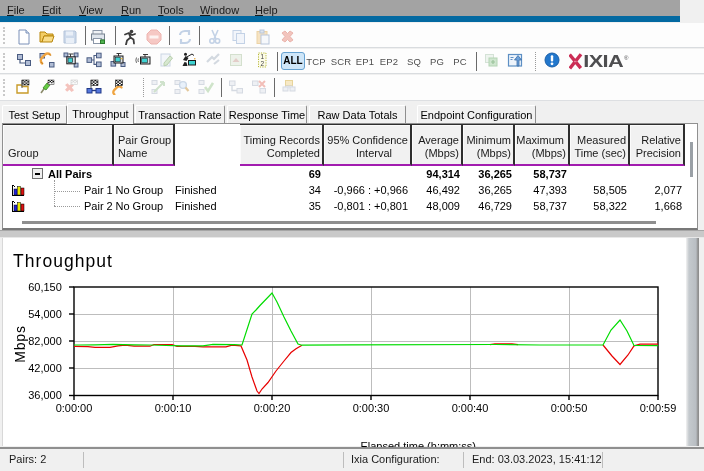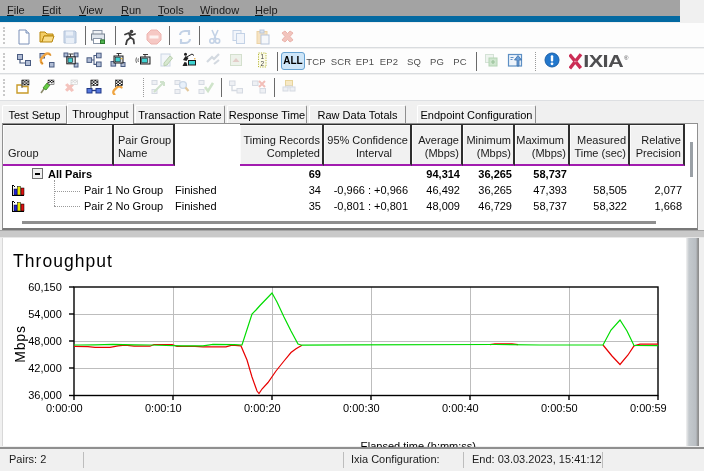--- a/index.html
+++ b/index.html
@@ -27,21 +27,21 @@
 .hcell .l1,.hcell .l2,.hcell .l3{position:absolute;left:0;width:100%;white-space:nowrap}
 .rowtxt{position:absolute;white-space:nowrap;color:#000}
 .num{text-align:right}
 
 #split{left:0;top:230px;width:704px;height:8px;background:#c9c9c9;border-top:1px solid #a6a6a6;border-bottom:1px solid #e8e8e8}
 
 #cpane{left:2px;top:238px;width:684px;height:208px;background:#fff;border-left:1px solid #d8d8d8}
 #cscroll{left:686px;top:238px;width:13px;height:208px;background:linear-gradient(90deg,#f2f2f2 0,#c4c9cd 3px,#b9bec3 10px,#8f8f8f 12px)}
 #ctitle{position:absolute;left:13px;top:251px;font-size:17.5px;color:#000;letter-spacing:1.05px}
 .ylab{position:absolute;width:40px;text-align:center;color:#000}
-.xlab{position:absolute;width:56px;color:#000}
+.xlab{position:absolute;width:56px;text-align:center;color:#000}
 #mbps{position:absolute;left:0px;top:336px;width:40px;transform:rotate(-90deg);transform-origin:center;color:#000;font-size:14px;letter-spacing:.8px;text-align:center}
 #xtitle{position:absolute;left:256px;top:440px;width:220px;text-align:right;color:#000;font-size:11px}
 
 #status{left:0;top:446.5px;width:704px;height:24.5px;background:#f0f0f0;border-top:2px solid #8f8f8f}
 .stxt{position:absolute;top:4px;white-space:nowrap}
 .ssep{position:absolute;top:3px;height:16px;width:1px;background:#bdbdbd}
 </style></head><body>
 
 <div id="menubar" class="abs">
  <span class="mi" style="left:7px"><u>F</u>ile</span>
@@ -452,21 +452,21 @@
  </g>
 
  <polyline fill="none" stroke="#e80000" stroke-width="1.2" points="74,108.3 88,108.7 95,109.4 110,109.4 118,107.8 125,107.2 134,108.2 150,108.2 154,106.5 172,106.5 177,108.4 195,108.4 203,108.8 226,108.8 232,107.2 241,107.9 247,122 252,139 257,153 259,155.5 262,151 268,144.5 276,133 284,123 291,114.5 296,110.8 302,107.2"></polyline>
  <polyline fill="none" stroke="#e80000" stroke-width="1.2" points="490,106.6 495,105.9 512,105.9 518,106.6"></polyline>
  <polyline fill="none" stroke="#e80000" stroke-width="1.2" points="603,107 612,118 620,126.5 628,117 634,107.8 640,106.2 658,106.2"></polyline>
 
  <polyline fill="none" stroke="#00dc00" stroke-width="1.2" points="74,107 80,107 95,106.8 113,106.3 134,106.8 150,107 182,107.8 203,107.8 213,106.4 234,106.6 242,107 252,76 256,72 260,67.5 272,55 277,64 284,79 291,93 298,106 302,107.2 350,106.8 495,106.5 540,107 569,107 603,107 611,92 620,82 627,93 634,107.4 658,107.6"></polyline>
 </svg>
 <div class="ylab" style="left:25px;top:281px">60,150</div>
 <div class="ylab" style="left:25px;top:308px">54,000</div>
-<div class="ylab" style="left:25px;top:335px">48,000</div>
+<div class="ylab" style="left:25px;top:335px">82,000</div>
 <div class="ylab" style="left:25px;top:362px">42,000</div>
 <div class="ylab" style="left:25px;top:389px">36,000</div>
 <div id="mbps">Mbps</div>
 <div class="xlab" style="left:46px;top:402px">0:00:00</div>
 <div class="xlab" style="left:145px;top:402px">0:00:10</div>
 <div class="xlab" style="left:244px;top:402px">0:00:20</div>
 <div class="xlab" style="left:343px;top:402px">0:00:30</div>
 <div class="xlab" style="left:442px;top:402px">0:00:40</div>
 <div class="xlab" style="left:541px;top:402px">0:00:50</div>
 <div class="xlab" style="left:630px;top:402px">0:00:59</div>

